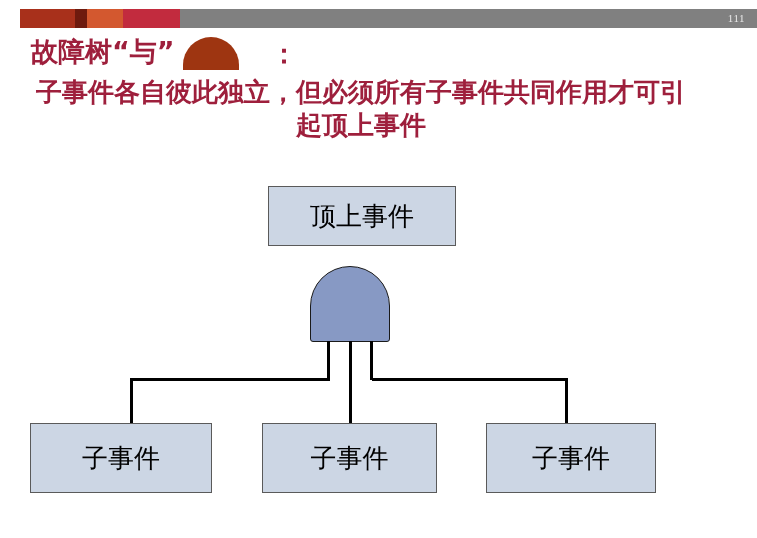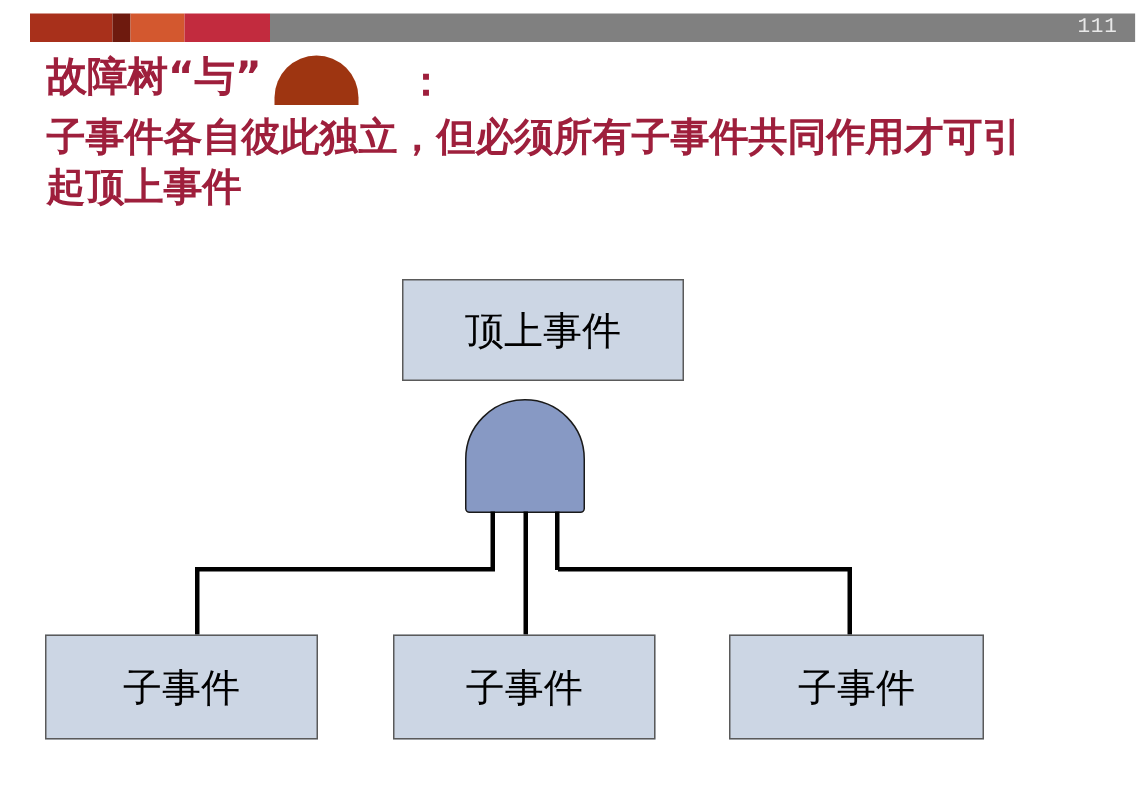--- a/index.html
+++ b/index.html
@@ -35,23 +35,23 @@
   .seg-d     { width: 57px;  background: #c22b3e; }
   .seg-grey  { flex: 1 1 auto; background: #808080; }
 
   .page-number {
     position: absolute;
     right: 12px;
     top: 9px;
     height: 24px;
     line-height: 19px;
     color: #e8e8e8;
-    font-size: 14px;
+    font-size: 11px;
     letter-spacing: 0.5px;
-    font-family: Liberation Mono, monospace;
+    font-family: Liberation Serif, serif;
   }
 
   
   .heading {
     position: absolute;
     left: 31px;
     top: 36px;
     width: 700px;
   }
   .title-line {
@@ -84,20 +84,21 @@
     font-family: "DejaVu Sans", "Liberation Sans", sans-serif;
   }
   .body-text {
     color: #9e1f3c;
     font-size: 26px;
     font-weight: bold;
     line-height: 33px;
     margin-top: 6px;
     max-width: 660px;
     font-family: "DejaVu Sans", "Liberation Sans", sans-serif;
+    text-align: center;
   }
 
   
   .diagram {
     position: absolute;
     left: 0;
     top: 0;
     width: 757px;
     height: 538px;
     pointer-events: none;
@@ -108,21 +109,21 @@
     border: 1.5px solid #5a5a5a;
     box-sizing: border-box;
     display: flex;
     align-items: center;
     justify-content: center;
     color: #000000;
     font-size: 26px;
     font-family: "DejaVu Sans", "Liberation Sans", sans-serif;
     pointer-events: auto;
   }
-  .box-top   { left: 268px; top: 186px; width: 188px; height: 68px; }
+  .box-top   { left: 268px; top: 186px; width: 188px; height: 60px; }
   .box-c1    { left: 30px;  top: 423px; width: 182px; height: 70px; }
   .box-c2    { left: 262px; top: 423px; width: 175px; height: 70px; }
   .box-c3    { left: 486px; top: 423px; width: 170px; height: 70px; }
 
   .and-gate {
     position: absolute;
     left: 310px;
     top: 266px;
     width: 80px;
     height: 76px;

